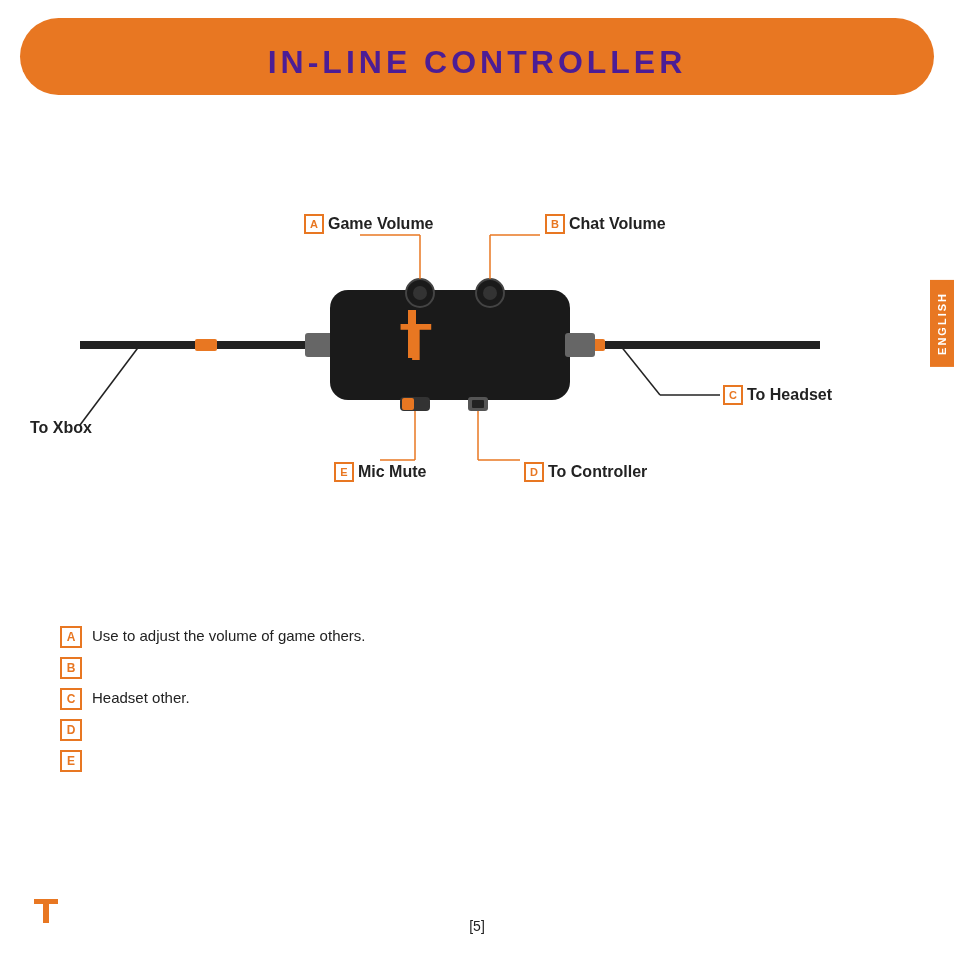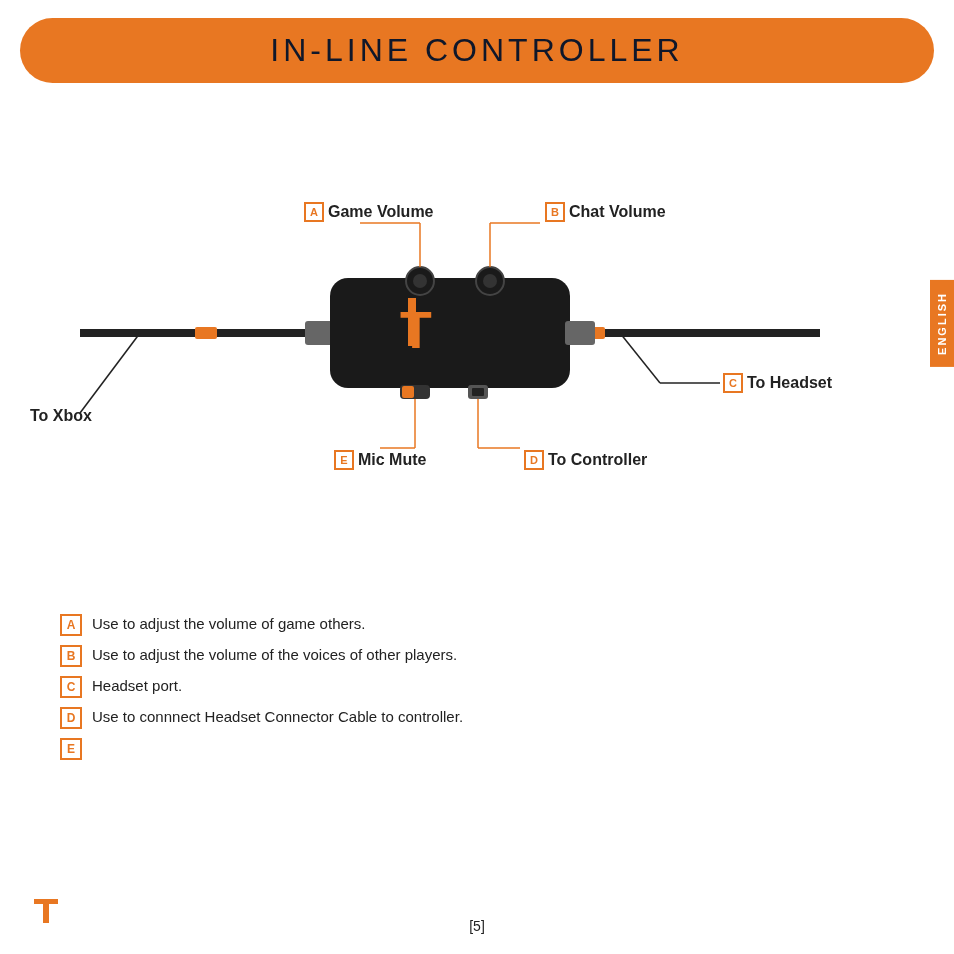--- a/index.html
+++ b/index.html
@@ -14,25 +14,26 @@
 
     
     .header-bar {
       background: #e87722;
       border-radius: 40px;
       margin: 18px 20px 0 20px;
       padding: 14px 0;
       text-align: center;
     }
     .header-bar h1 {
-      color: #0f172a;
+      color: #4c1d95;
       font-size: 32px;
-      font-weight: 400;
+      font-weight: 700;
       letter-spacing: 4px;
       text-transform: uppercase;
+      margin-top: 12px;
     }
 
     
     .side-tab {
       position: absolute;
       right: 0;
       top: 280px;
       background: #e87722;
       color: #fff;
       writing-mode: vertical-rl;
@@ -184,29 +185,27 @@
   </svg>
 </div>
 
 <div class="desc-list">
   <div class="desc-item">
     <span class="desc-badge">A</span>
     <span>Use to adjust the volume of game others.</span>
   </div>
   <div class="desc-item">
     <span class="desc-badge">B</span>
-    <span>Use to adjust the volume of the voices of other players.</span>
   </div>
   <div class="desc-item">
     <span class="desc-badge">C</span>
-    <span>Headset port.</span>
+    <span>Headset other.</span>
   </div>
   <div class="desc-item">
     <span class="desc-badge">D</span>
-    <span>Use to connnect Headset Connector Cable to controller.</span>
   </div>
   <div class="desc-item">
     <span class="desc-badge">E</span>
   </div>
 </div>
 
 <div class="footer">
   <span class="footer-logo" style="font-size:26px; color:#e87722;">
     <svg width="32" height="32" viewBox="0 0 32 32">
       <rect x="4" y="4" width="24" height="5" fill="#e87722"></rect>

